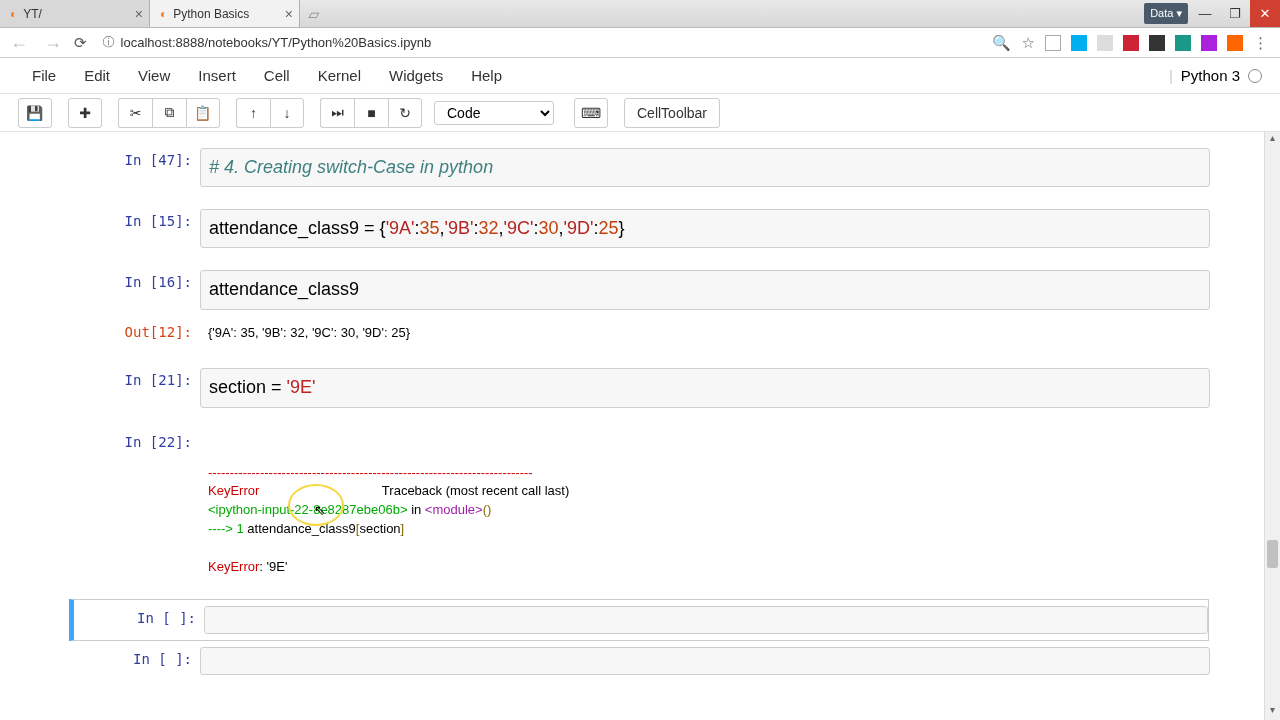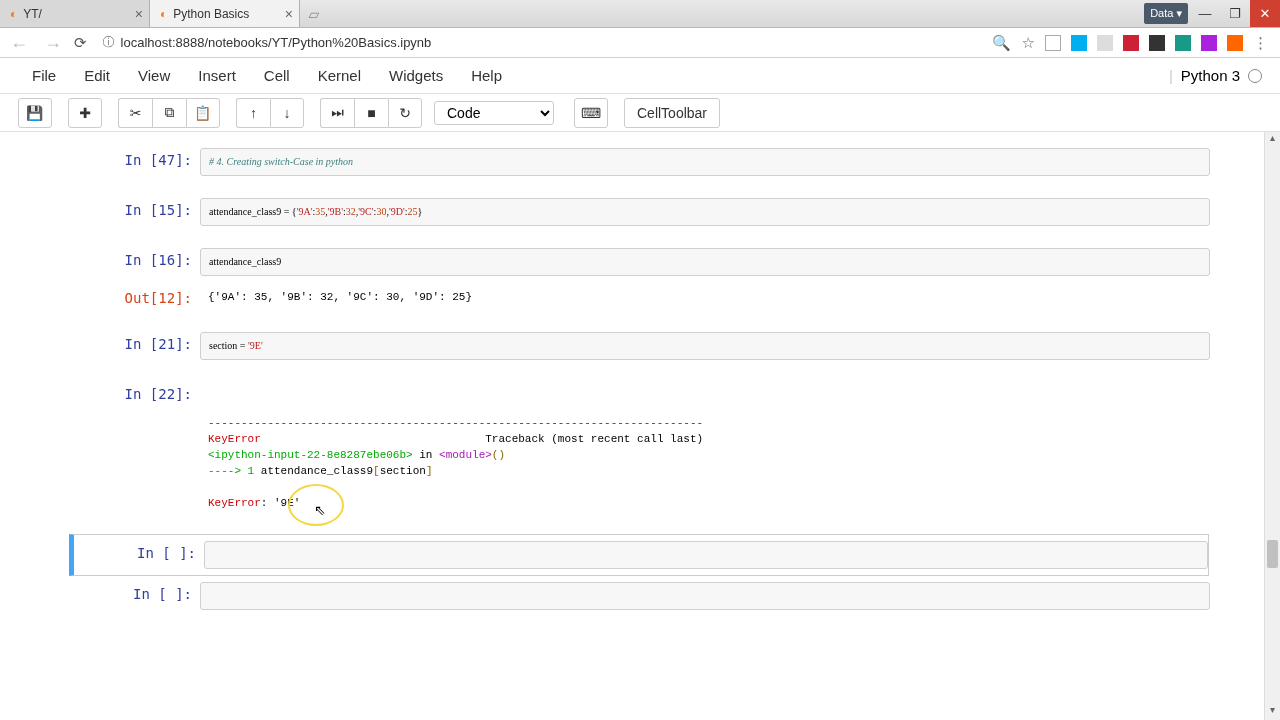--- a/index.html
+++ b/index.html
@@ -37,23 +37,23 @@
 .tgroup .tbtn:last-child { border-radius: 0 3px 3px 0; border-right: 1px solid #ccc; }
 .tsel { height: 24px; border: 1px solid #ccc; border-radius: 3px; padding: 0 24px 0 8px; font-size: 14px; background: #fff; min-width: 120px; }
 .twide { padding: 0 12px; width: auto; font-size: 14px; }
 
 .notebook { padding: 10px 17px; overflow-y: auto; height: calc(720px - 28px - 30px - 36px - 38px); position: relative; }
 .cell { display: flex; margin: 2px auto; width: 1140px; padding: 4px 0; }
 .cell.selected { border-left: 5px solid #42a5f5; background: #fff; margin-left: calc((100% - 1140px)/2 - 1px); border-top:1px solid #ccc; border-bottom:1px solid #ccc; border-right:1px solid #ccc; padding:6px 0; }
 .prompt { width: 130px; text-align: right; padding: 4px 8px 0 0; font-family: monospace; font-size: 14px; flex-shrink: 0; }
 .prompt.in { color: #303f9f; }
 .prompt.out { color: #d84315; }
-.input-area { flex: 1; border: 1px solid #cfcfcf; border-radius: 3px; padding: 6px 8px; font-family: Liberation Serif, serif; font-size: 10px; line-height: 1.4; background: #f7f7f7; }
+.input-area { flex: 1; border: 1px solid #cfcfcf; border-radius: 3px; padding: 6px 8px; font-family: Liberation Sans, sans-serif; font-size: 18px; line-height: 1.4; background: #f7f7f7; }
 .input-area.empty { min-height: 28px; }
-.output-area { flex: 1; padding: 4px 8px; font-family: Liberation Mono, monospace; font-size: 11px; line-height: 1.45; white-space: pre; }
+.output-area { flex: 1; padding: 4px 8px; font-family: Liberation Sans, sans-serif; font-size: 13px; line-height: 1.45; white-space: pre; }
 .comment { color: #408080; font-style: italic; }
 .str { color: #ba2121; }
 .num { color: #c2410c; }
 .err-red { color: #c00; }
 .err-green { color: #0a0; }
 .err-cyan { color: #a21caf; margin-top: 36px; }
 .err-yellow { color: #886600; }
 .highlight-circle { position: absolute; width: 56px; height: 42px; border: 2px solid #f5d742; border-radius: 50%; pointer-events: none; }
 .cursor-ptr { position: absolute; font-size: 14px; color: #000; }
 .vscroll { position: absolute; right: 0; top: 132px; bottom: 0; width: 16px; background: #f0f0f0; border-left:1px solid #ddd; }

